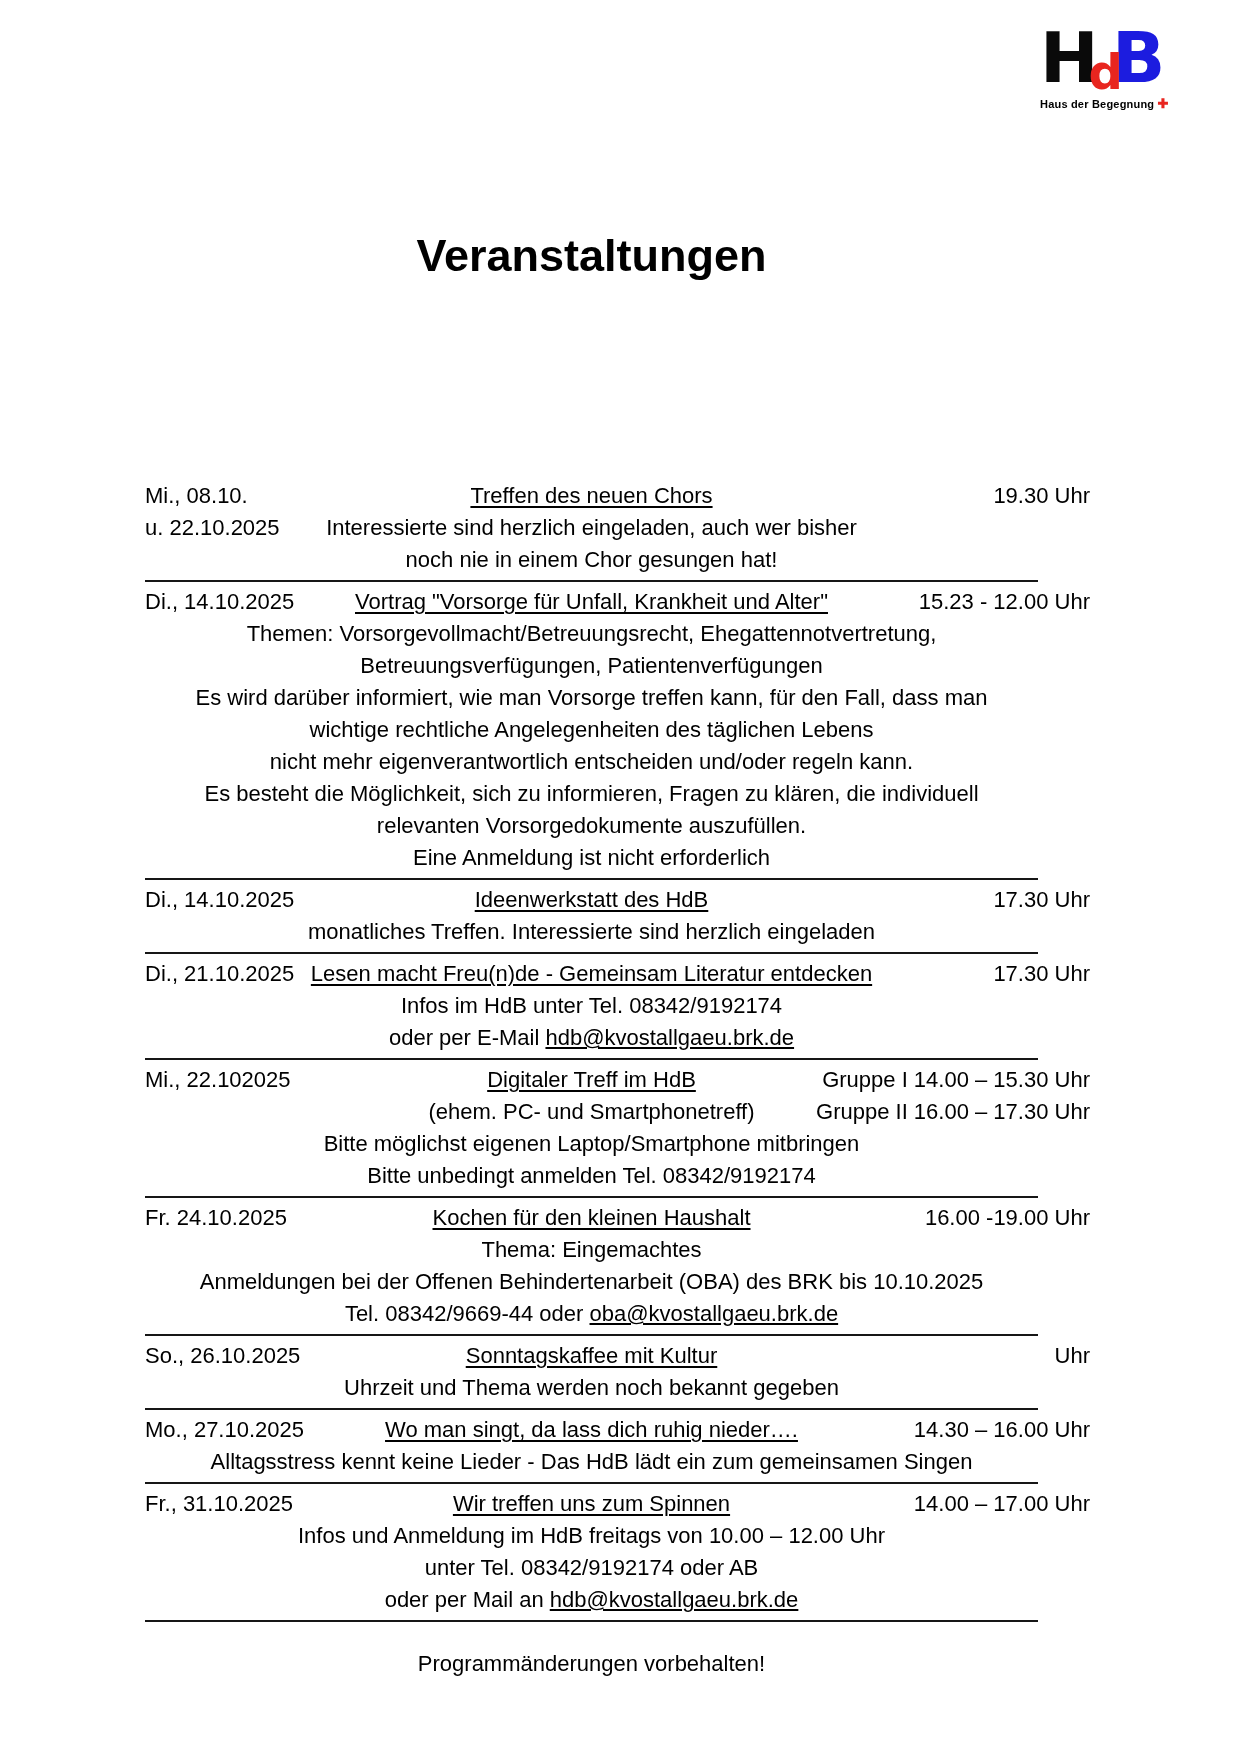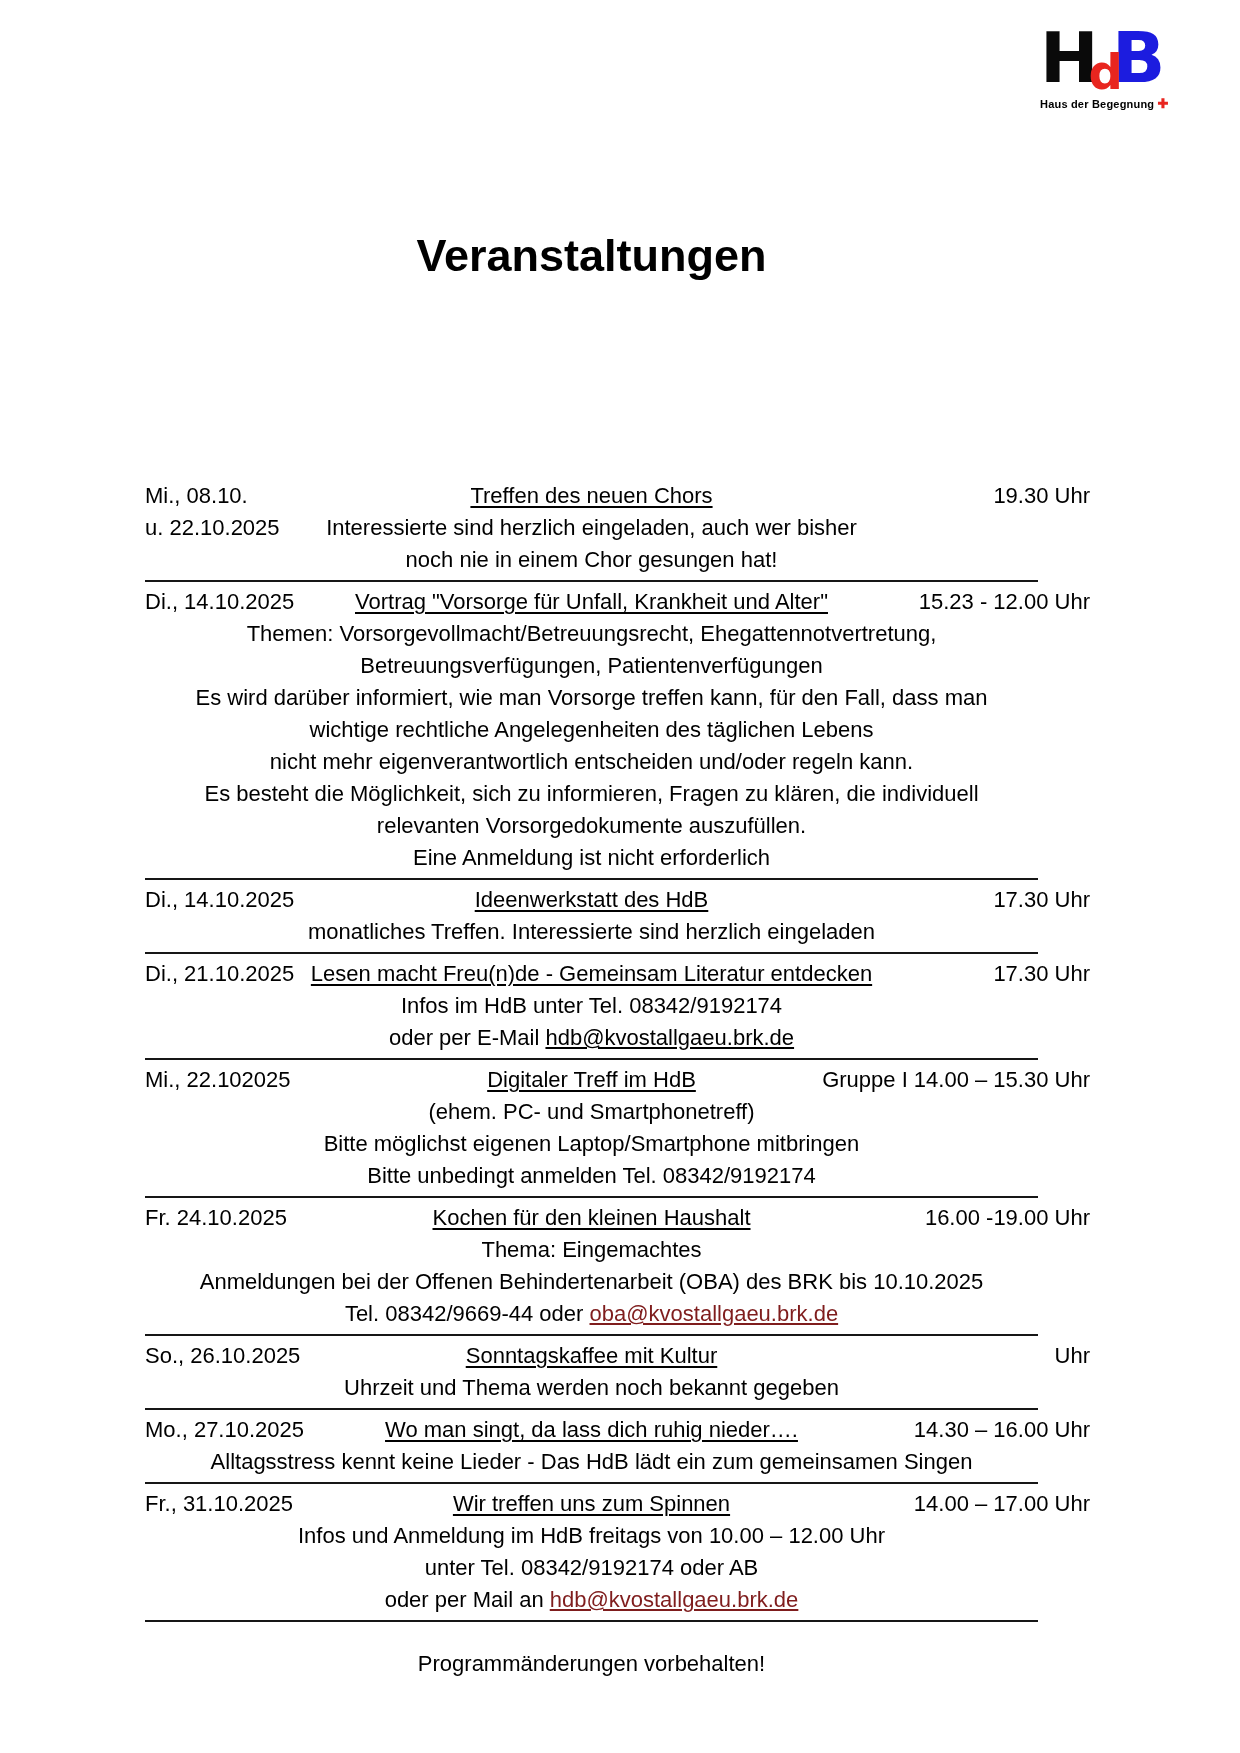--- a/index.html
+++ b/index.html
@@ -25,21 +25,21 @@
   .page-title { margin-top: 230px; font-size: 45px; line-height: 52px; font-weight: bold; text-align: center; }
   .events { margin-top: 198px; }
 
   .row { position: relative; text-align: center; line-height: 32px; min-height: 32px; }
   .date { position: absolute; left: 0; top: 0; white-space: nowrap; }
   .time { position: absolute; right: -52px; top: 0; white-space: nowrap; }
   .etitle { font-weight: normal; text-decoration: underline; text-decoration-thickness: 2px; text-underline-offset: 3px; }
   .etext {}
   .bold { font-weight: normal; margin-top: 40px; }
   .mail { text-decoration: underline; color: inherit; cursor: pointer; }
-  .mail.blue { color: #7f1d1d; }
+  .mail.blue { color: #000000; }
 
   hr.rule { border: none; border-top: 2px solid #161616; margin: 4px 0; }
 
   .footer { text-align: center; margin-top: 26px; line-height: 32px; }
 </style>
 </head>
 <body>
 
 <div class="logo">
   <div class="logo-letters">
@@ -78,21 +78,21 @@
       </section>
       <hr class="rule">
       <section class="event">
         <div class="row"><span class="date">Di., 21.10.2025</span><span class="etitle"><span>Lesen macht Freu(n)de - Gemeinsam Literatur entdecken</span></span><span class="time"><span class="bold">17.30</span><span> Uhr</span></span></div>
         <div class="row"><span class="etext"><span>Infos im HdB unter Tel. 08342/9192174</span></span></div>
         <div class="row"><span class="etext"><span>oder per E-Mail </span><a class="mail">hdb@kvostallgaeu.brk.de</a></span></div>
       </section>
       <hr class="rule">
       <section class="event">
         <div class="row"><span class="date">Mi., 22.102025</span><span class="etitle"><span>Digitaler Treff im HdB</span></span><span class="time"><span>Gruppe I 14.00 – 15.30 Uhr</span></span></div>
-        <div class="row"><span class="etext"><span>(ehem. PC- und Smartphonetreff)</span></span></div>
+        <div class="row"><span class="etext"><span>(ehem. PC- und Smartphonetreff)</span></span><span class="time"><span>Gruppe II 16.00 – 17.30 Uhr</span></span></div>
         <div class="row"><span class="etext"><span>Bitte möglichst eigenen Laptop/Smartphone mitbringen</span></span></div>
         <div class="row"><span class="etext"><span>Bitte unbedingt anmelden Tel. 08342/9192174</span></span></div>
       </section>
       <hr class="rule">
       <section class="event">
         <div class="row"><span class="date">Fr. 24.10.2025</span><span class="etitle"><span>Kochen für den kleinen Haushalt</span></span><span class="time"><span>16.00 -19.00 Uhr</span></span></div>
         <div class="row"><span class="etext"><span>Thema: Eingemachtes</span></span></div>
         <div class="row"><span class="etext"><span>Anmeldungen bei der Offenen Behindertenarbeit (OBA) des BRK bis 10.10.2025</span></span></div>
         <div class="row"><span class="etext"><span>Tel. 08342/9669-44 oder </span><a class="mail blue">oba@kvostallgaeu.brk.de</a></span></div>
       </section>

